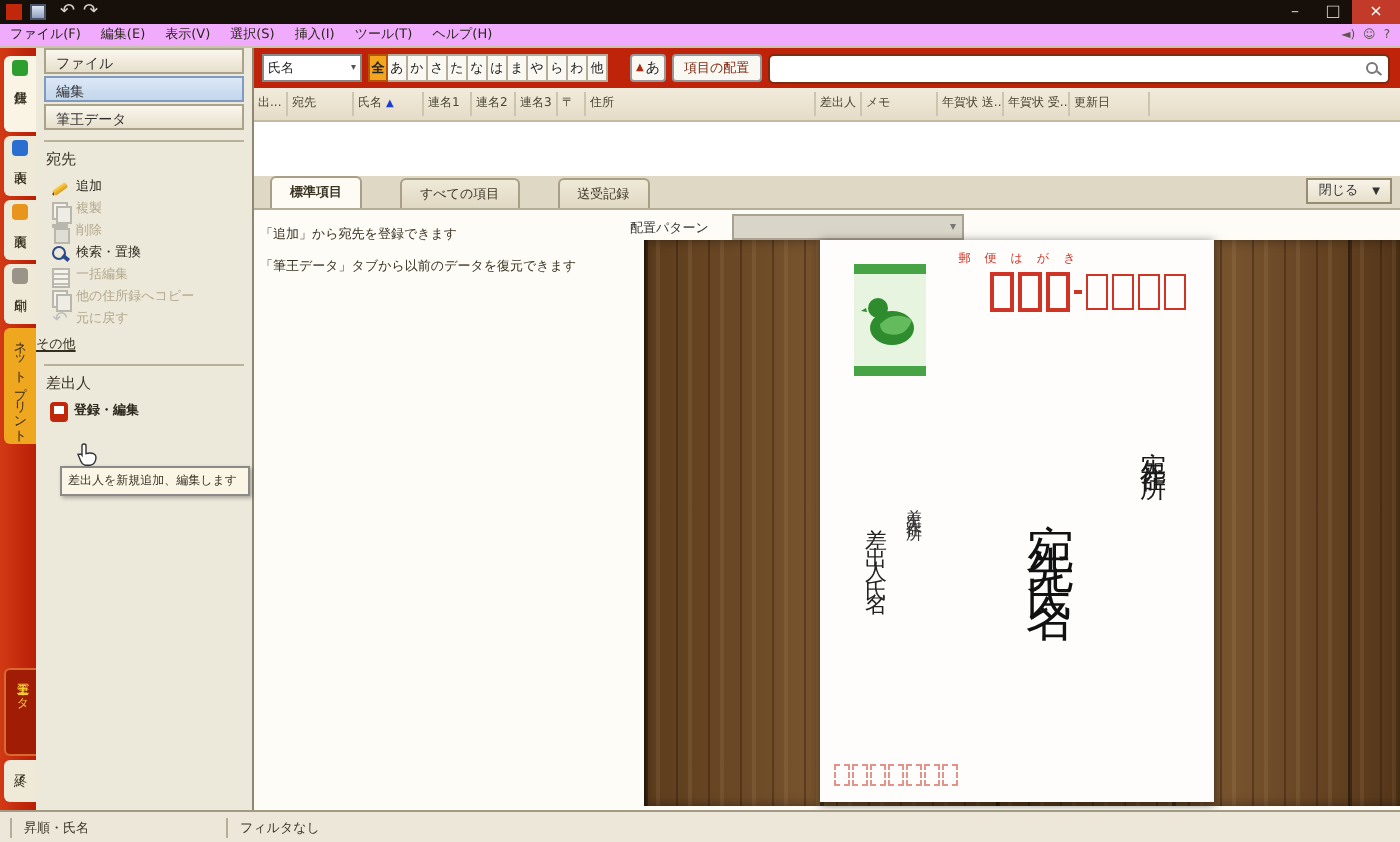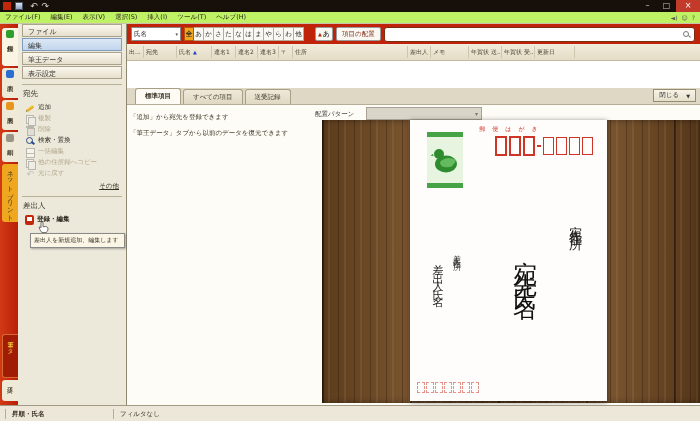--- a/index.html
+++ b/index.html
@@ -9,21 +9,21 @@
   
   .titlebar { position:absolute; top:0; left:0; width:700px; height:12px; background:#17100a; display:flex; align-items:center; }
   .app-ic { width:8px; height:8px; background:#c1270b; margin:0 4px 0 3px; }
   .save-ic { width:8px; height:8px; background:linear-gradient(#dfe6f2,#8fa0c0); border:1px solid #4a5568; margin-right:7px; }
   .tglyph { color:#d8d4cc; font-size:9px; line-height:10px; margin-right:4px; }
   .winctl { margin-left:auto; display:flex; height:12px; }
   .winctl span { width:19px; text-align:center; color:#c8c4bc; font-size:8px; line-height:11px; }
   .winctl .close { background:#c23b2a; color:#fff; width:24px; }
 
   
-  .menubar { position:absolute; top:12px; left:0; width:700px; height:12px; background:#bef264; border-bottom:1px solid #c9c2ae; display:flex; align-items:center; font-size:6.5px; color:#2a261c; }
+  .menubar { position:absolute; top:12px; left:0; width:700px; height:12px; background:#f0abfc; border-bottom:1px solid #c9c2ae; display:flex; align-items:center; font-size:6.5px; color:#2a261c; }
   .mi { padding:0 5px; }
   .mright { margin-left:auto; display:flex; align-items:center; gap:4px; padding-right:5px; color:#5a5648; font-size:6px; }
 
   
   .rail { position:absolute; top:24px; left:0; width:18px; height:381px; background:linear-gradient(90deg,#d23a16,#b81f06); display:flex; flex-direction:column; padding-top:4px; }
   .stab { width:16px; margin-left:2px; margin-bottom:2px; border-radius:3px 0 0 3px; background:#efe9d7; display:flex; flex-direction:column; align-items:center; padding-top:2px; }
   .stab .vtxt { writing-mode:vertical-rl; text-orientation:upright; font-size:6.5px; color:#332c1c; line-height:1; }
   .stab.active { background:#f9f4e4; }
   .stab.net { background:#efa71f; }
   .stab.data { background:#a01c05; border:1px solid #d8692f; border-right:none; }
@@ -35,21 +35,21 @@
   .leftpanel { position:absolute; top:24px; left:18px; width:109px; height:381px; background:#ece8da; border-right:1px solid #8f8772; }
   .lp-head { display:flex; align-items:center; gap:4px; padding:4px 2px 3px 6px; }
   .lp-title { font-size:9.5px; font-weight:bold; color:#2a2416; }
   .navbtn { width:100px; height:13px; margin:0 0 1px 4px; background:linear-gradient(#faf7ee,#e6dfcc); border:1px solid #aaa28a; font-size:7px; color:#333; padding:2px 0 0 5px; }
   .navbtn.active { background:linear-gradient(#dcе8f6,#c3d6ec); background:linear-gradient(#dce8f6,#c3d6ec); border-color:#7f9cc0; }
   .lp-div { height:1px; background:#b9b098; margin:5px 4px 4px 4px; }
   .lp-sec { font-size:7.5px; color:#3a3424; margin:1px 0 3px 5px; }
   .litem { display:flex; align-items:center; gap:3px; height:11px; margin-left:7px; font-size:6.5px; color:#2e2a1e; }
   .litem.dis { color:#b3a88c; }
   .litem.dis .lic { opacity:.5; filter:grayscale(.8); }
-  .morelink { text-align:right; margin:3px 7px 0 0; font-size:6.5px; text-decoration:underline; color:#33301f; }
+  .morelink { margin:3px 7px 0 0; font-size:6.5px; text-decoration:underline; color:#33301f; }
 
   .lic { position:relative; width:10px; height:10px; flex:0 0 10px; }
   .lic.pencil::before { content:""; position:absolute; left:1px; top:4px; width:8px; height:3px; background:linear-gradient(#ffd24a,#d89b20); transform:rotate(-35deg); border-radius:1px; }
   .lic.pencil::after { content:""; position:absolute; left:0; top:7px; border:1.5px solid transparent; border-right-color:#5a4a20; }
   .lic.copy::before { content:""; position:absolute; left:1px; top:1px; width:6px; height:7px; background:#fff; border:1px solid #8a8574; }
   .lic.copy::after { content:""; position:absolute; left:3px; top:3px; width:6px; height:7px; background:#f4f1e6; border:1px solid #8a8574; }
   .lic.trash::before { content:""; position:absolute; left:2px; top:3px; width:6px; height:6px; background:#d8d3c4; border:1px solid #8a8574; }
   .lic.trash::after { content:""; position:absolute; left:1px; top:1px; width:8px; height:2px; background:#8a8574; }
   .lic.search::before { content:""; position:absolute; left:1px; top:1px; width:5px; height:5px; border:1.5px solid #2a4a8a; border-radius:50%; }
   .lic.search::after { content:""; position:absolute; left:6px; top:6px; width:4px; height:1.5px; background:#2a4a8a; transform:rotate(40deg); }
@@ -78,21 +78,21 @@
   .mag::after { content:""; position:absolute; left:5.5px; top:5.5px; width:3px; height:1.2px; background:#777; transform:rotate(40deg); }
 
   
   .theader { position:absolute; top:44px; left:127px; width:573px; height:17px; background:linear-gradient(#f2ecdc,#e4dcc6); border-bottom:1px solid #c3baa2; display:flex; align-items:center; font-size:6px; color:#4a4432; }
   .th { padding:0 2px; border-right:1px solid #cdc5ae; height:12px; line-height:12px; overflow:hidden; white-space:nowrap; display:flex; align-items:center; }
   .sortarrow { color:#1b3fd0; font-size:5px; margin-left:2px; }
   .tbody { position:absolute; top:61px; left:127px; width:573px; height:27px; background:#fff; }
 
   
   .mtabs { position:absolute; top:88px; left:127px; width:573px; height:17px; background:#ded8c4; border-bottom:1px solid #b5ad96; display:flex; align-items:flex-end; padding-left:8px; }
-  .mtab { height:15px; padding:3px 9px 0; font-size:6.5px; color:#3c3526; background:linear-gradient(#efe9d8,#e0d8c2); border:1px solid #a89f86; border-bottom:none; border-radius:3px 3px 0 0; margin-right:2px; }
+  .mtab { height:15px; padding:3px 9px 0; font-size:6.5px; color:#3c3526; background:linear-gradient(#efe9d8,#e0d8c2); border:1px solid #a89f86; border-bottom:none; border-radius:3px 3px 0 0; margin-right:19px; }
   .mtab.active { background:#fdfbf4; height:16px; font-weight:bold; }
   .closebtn { margin-left:auto; margin-right:4px; margin-bottom:2px; height:13px; background:linear-gradient(#f7f3e7,#e6dfcb); border:1px solid #958c72; font-size:6.5px; display:flex; align-items:center; gap:7px; padding:0 5px; color:#333; }
   .closebtn .arr { font-size:5px; }
 
   
   .mcontent { position:absolute; top:105px; left:127px; width:573px; height:300px; background:#fdfcf6; }
   .hints { position:absolute; left:3px; top:8px; width:188px; font-size:6.5px; color:#3a3222; line-height:1.25; }
   .hint { margin-bottom:8px; }
   .hint.tight { margin-bottom:0; }
   .plabel { position:absolute; left:188px; top:5px; font-size:6.5px; color:#333; }
@@ -119,21 +119,21 @@
   .r-name { position:absolute; left:103px; top:122px; font-size:24px; letter-spacing:12px; color:#111; }
   .s-addr { position:absolute; left:42px; top:128px; font-size:8px; letter-spacing:2px; color:#333; }
   .s-name { position:absolute; left:22px; top:136px; font-size:11px; letter-spacing:8px; color:#222; }
   .sender-boxes { position:absolute; left:7px; bottom:8px; display:flex; gap:1px; }
   .sbox { width:8px; height:11px; border:1px dashed #e2948a; }
 
   
   .statusbar { position:absolute; top:405px; left:0; width:700px; height:16px; background:#ece7d9; border-top:1px solid #a39a83; display:flex; align-items:center; font-size:6.5px; color:#3c3526; padding:0 5px; }
   .sb-help { flex:1; }
   .sb-seg { border-left:1px solid #b7ae96; padding:0 6px; height:10px; line-height:10px; }
-  .sb-seg.sort { width:108px;font-weight:bold; }
+  .sb-seg.sort { width:108px; }
   .sb-seg.filt { width:68px; }
 </style>
 </head>
 <body>
 
 <div id="app">
 
   <div class="titlebar">
     <span class="app-ic"></span>
     <span class="save-ic"></span>
@@ -187,21 +187,20 @@
     </div>
     <div class="stab" style="height:21px; margin-bottom:4px">
       <span class="vtxt">終了</span>
     </div>
   </div>
 
   <div class="leftpanel">
     <div class="navbtn">ファイル</div>
     <div class="navbtn active">編集</div>
     <div class="navbtn">筆王データ</div>
-    <div class="navbtn">表示設定</div>
     <div class="lp-div"></div>
     <div class="lp-sec">宛先</div>
     <div class="litem">
       <span class="lic pencil"></span>
       <span>追加</span>
     </div>
     <div class="litem dis">
       <span class="lic copy"></span>
       <span>複製</span>
     </div>

